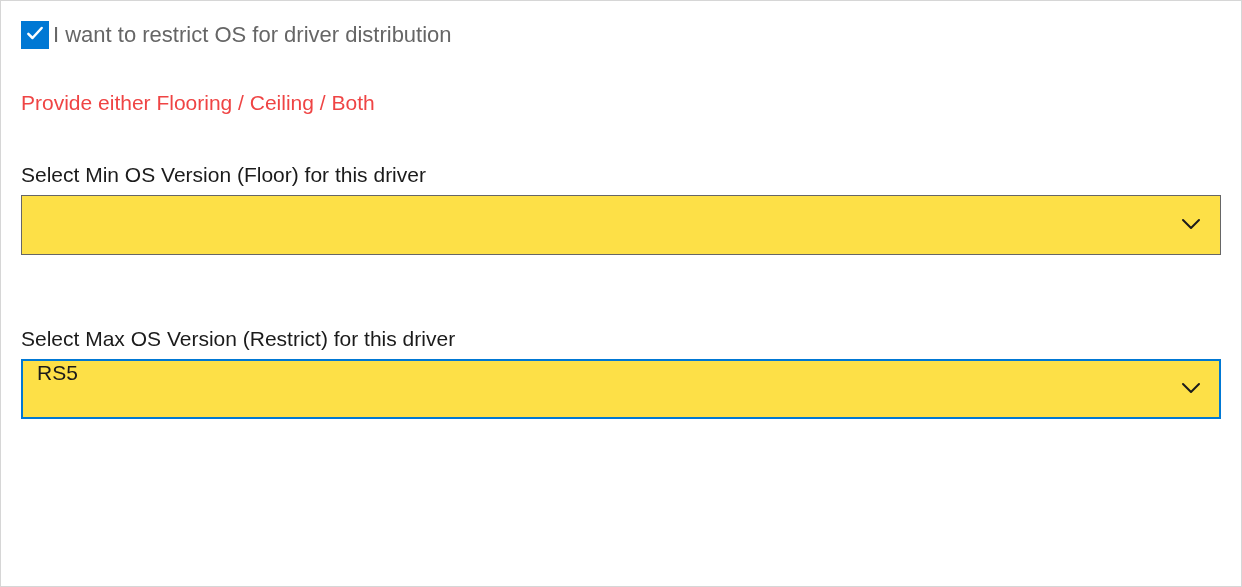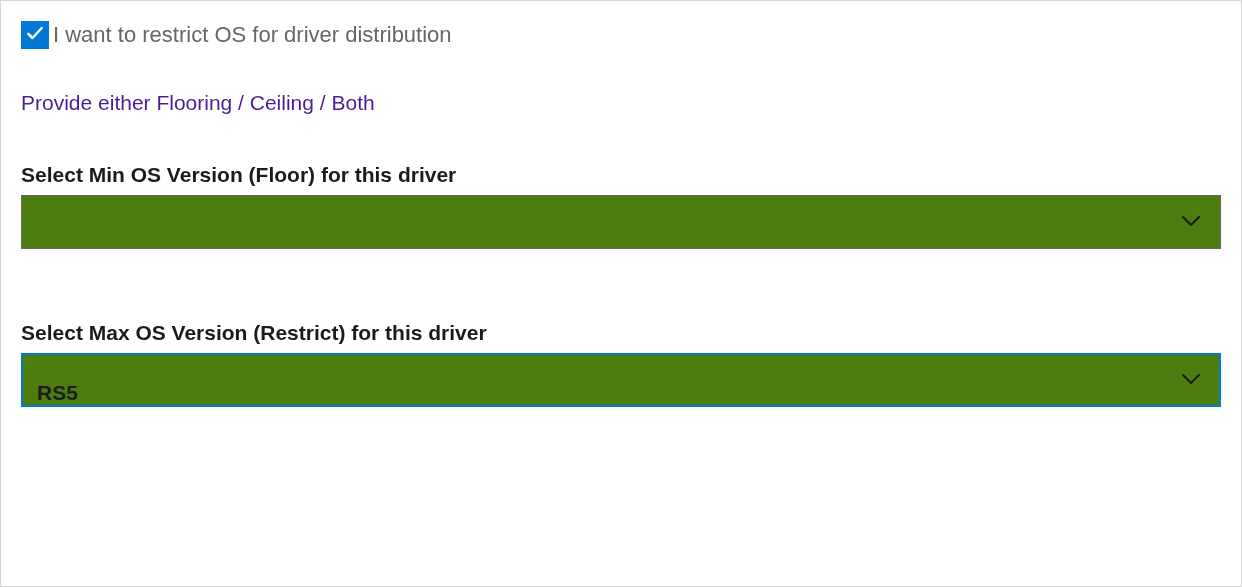--- a/index.html
+++ b/index.html
@@ -42,47 +42,46 @@
     .checkbox svg {
       width: 20px;
       height: 20px;
     }
     .checkbox-label {
       font-size: 22px;
       color: #666666;
     }
     .hint-text {
       font-size: 21px;
-      color: #4c1d95;
+      color: #ef4444;
       margin-bottom: 48px;
     }
     .field-group {
       margin-bottom: 72px;
-      font-weight: bold;
     }
     .field-label {
       font-size: 21px;
       color: #1b1b1b;
       margin-bottom: 8px;
       display: block;
     }
     .select-wrapper {
       position: relative;
       width: 100%;
     }
     .select-box {
       width: 100%;
-      height: 54px;
+      height: 60px;
       border: 1px solid #666666;
-      background: #4d7c0f;
+      background: #fde047;
       padding: 0 50px 0 14px;
       font-size: 21px;
       color: #1b1b1b;
       display: flex;
-      align-items: flex-end;
+      align-items: flex-start;
       cursor: pointer;
     }
     .select-box.focused {
       border: 2px solid #0078d4;
     }
     .chevron {
       position: absolute;
       right: 20px;
       top: 50%;
       transform: translateY(-50%);

